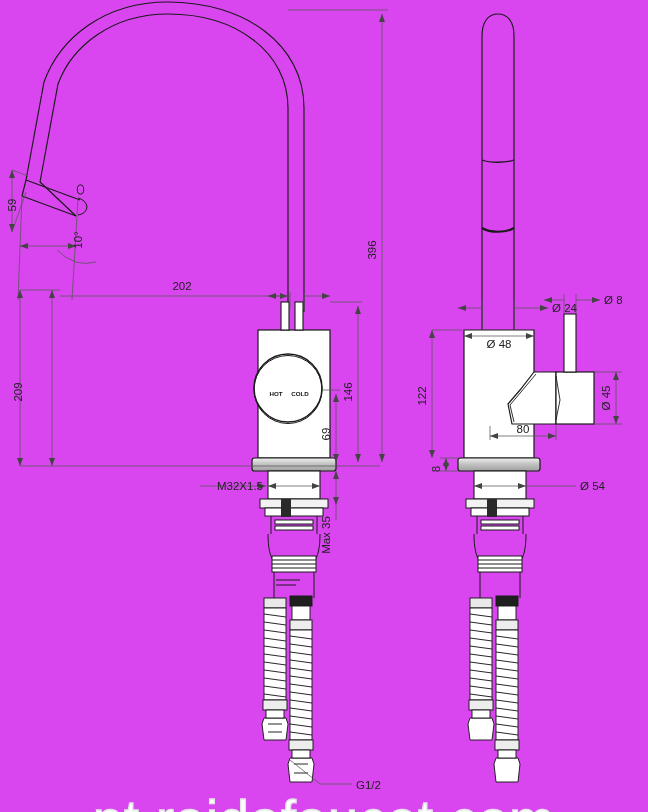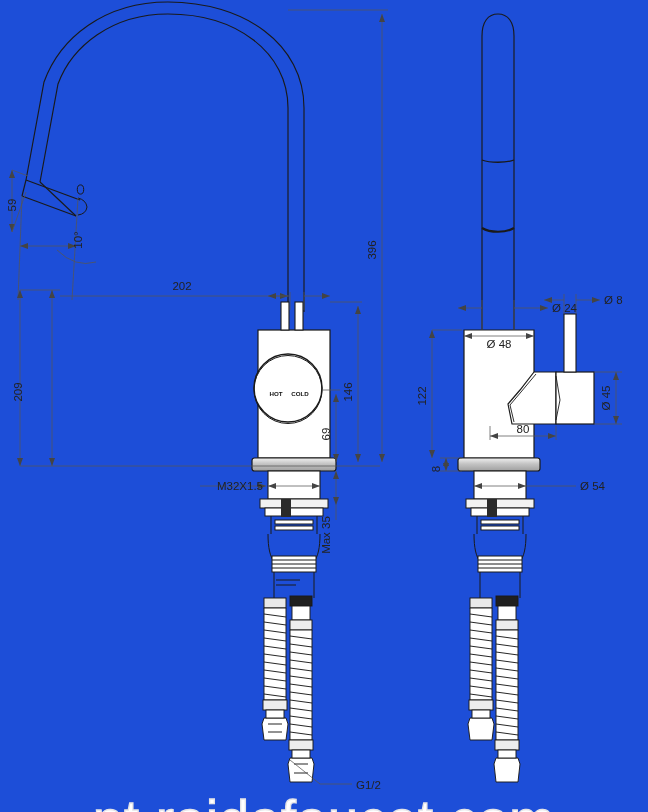--- a/index.html
+++ b/index.html
@@ -1,18 +1,18 @@
 <!DOCTYPE html>
 <html><head>
 <meta charset="utf-8">
 <style>
   html,body{margin:0;padding:0;background:#ffffff;}
   body{width:648px;height:812px;overflow:hidden;
        font-family:"Liberation Sans", sans-serif;}
-  #stage{position:relative;width:648px;height:812px;background:#1d4ed8;}
+  #stage{position:relative;width:648px;height:812px;background:#d946ef;}
   svg#dwg{position:absolute;left:0;top:0;width:648px;height:812px;display:block;}
   .wm{position:absolute;left:0;top:752px;width:648px;text-align:center;
       font-family:"Liberation Sans", sans-serif;font-size:54px;
       color:#ffffff;letter-spacing:1px;line-height:56px;
       -webkit-text-stroke:1.3px #e3e3e6;
       text-shadow:0 0 0 #e8e8ea;
       pointer-events:none;white-space:nowrap;margin-top:39px;}
 </style>
 </head>
 <body>

